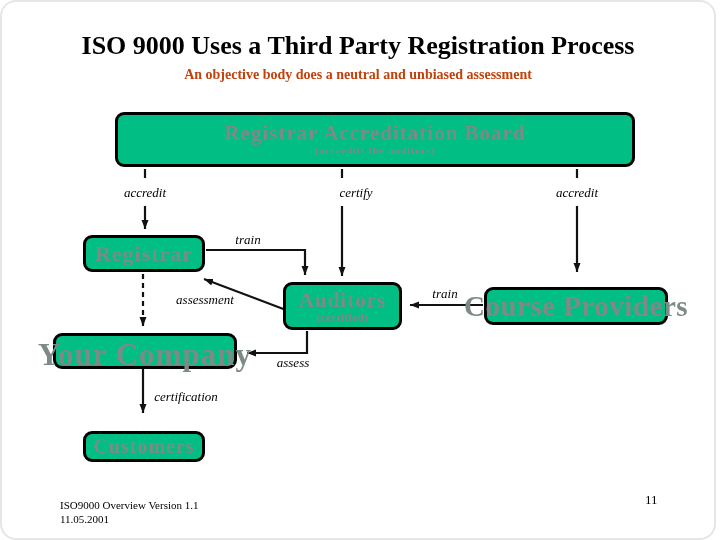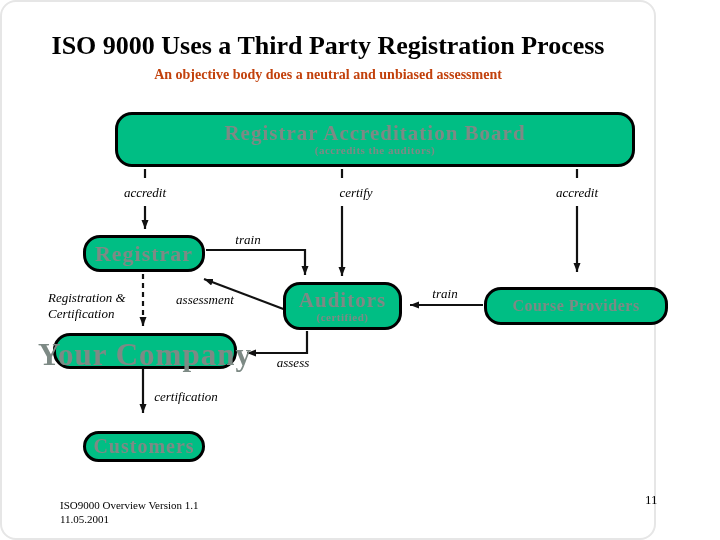--- a/index.html
+++ b/index.html
@@ -1,55 +1,55 @@
 <!DOCTYPE html>
 <html style="--box-fill: #00be84; --box-text: #7d8a85;"><head>
 <meta charset="utf-8">
 <style>
   html,body{margin:0;padding:0;}
   body{
     width:720px;height:540px;background:#ffffff;
     font-family:"Liberation Serif","DejaVu Serif",serif;
     position:relative;overflow:hidden;
   }
-  .slide{position:absolute;inset:0;width:656px;height:540px;}
+  .slide{position:absolute;inset:0;width:716px;height:540px;}
   .slide-edge{
     position:absolute;inset:0;border:2px solid #e6e6e6;border-radius:16px;
     pointer-events:none;
   }
   .title{
     position:absolute;top:31px;left:0;right:0;text-align:center;
     font-size:26px;font-weight:bold;color:#000;letter-spacing:0px;
   }
   .subtitle{
     position:absolute;top:67px;left:0;right:0;text-align:center;
     font-size:14px;font-weight:bold;color:#c2410c;
   }
   .box{
     position:absolute;background:var(--box-fill,#00be84);
-    border:3px solid #000;border-radius:17px;
+    border:3px solid #000;border-radius:9px;
     display:flex;flex-direction:column;align-items:center;justify-content:center;
     box-sizing:border-box;
   }
   .box-label{
     color:var(--box-text,#7d8a85);font-weight:bold;letter-spacing:1px;
     white-space:nowrap;line-height:1.05;
   }
   .box-sublabel{
     color:var(--box-text,#7d8a85);font-weight:bold;font-size:11px;
     letter-spacing:0.5px;white-space:nowrap;line-height:1.1;
   }
   .rab{left:115px;top:112px;width:520px;height:55px;}
   .rab .box-label{font-size:21px;}
   .registrar{left:83px;top:235px;width:122px;height:37px;}
   .registrar .box-label{font-size:22px;}
   .auditors{left:283px;top:282px;width:119px;height:48px;}
   .auditors .box-label{font-size:21px;}
   .course-providers{left:484px;top:287px;width:184px;height:38px;}
-  .course-providers .box-label{font-size:16px;letter-spacing:0.5px;}
+  .course-providers .box-label{font-size:29px;letter-spacing:0.5px;}
   .your-company{left:53px;top:333px;width:184px;height:36px;}
   .your-company .box-label{font-size:31px;margin-top:8px;}
   .customers{left:83px;top:422px;width:122px;height:31px;margin-top:9px;}
   .customers .box-label{font-size:20px;}
   .lbl{
     position:absolute;font-style:italic;font-size:13px;color:#000;
     white-space:nowrap;transform:translateX(-50%);
   }
   .lbl.block{transform:none;white-space:normal;line-height:16px;}
   svg.connectors{position:absolute;inset:0;width:720px;height:540px;pointer-events:none;}
@@ -125,21 +125,20 @@
   </div>
 
   <div class="box customers">
     <div class="box-label">Customers</div>
   </div>
 
   <div class="lbl" style="left:145px;top:185px;">accredit</div>
   <div class="lbl" style="left:356px;top:185px;">certify</div>
   <div class="lbl" style="left:577px;top:185px;">accredit</div>
   <div class="lbl" style="left:248px;top:232px;">train</div>
-  <div class="lbl block" style="left:48px;top:290px;width:105px;">Registration &amp; Certification</div>
   <div class="lbl" style="left:205px;top:292px;">assessment</div>
   <div class="lbl" style="left:445px;top:286px;">train</div>
   <div class="lbl" style="left:293px;top:355px;">assess</div>
   <div class="lbl" style="left:186px;top:389px;">certification</div>
 
   <div class="footer">
     <div>ISO9000 Overview Version 1.1</div>
     <div>11.05.2001</div>
   </div>
   <div class="page-number">11</div>

